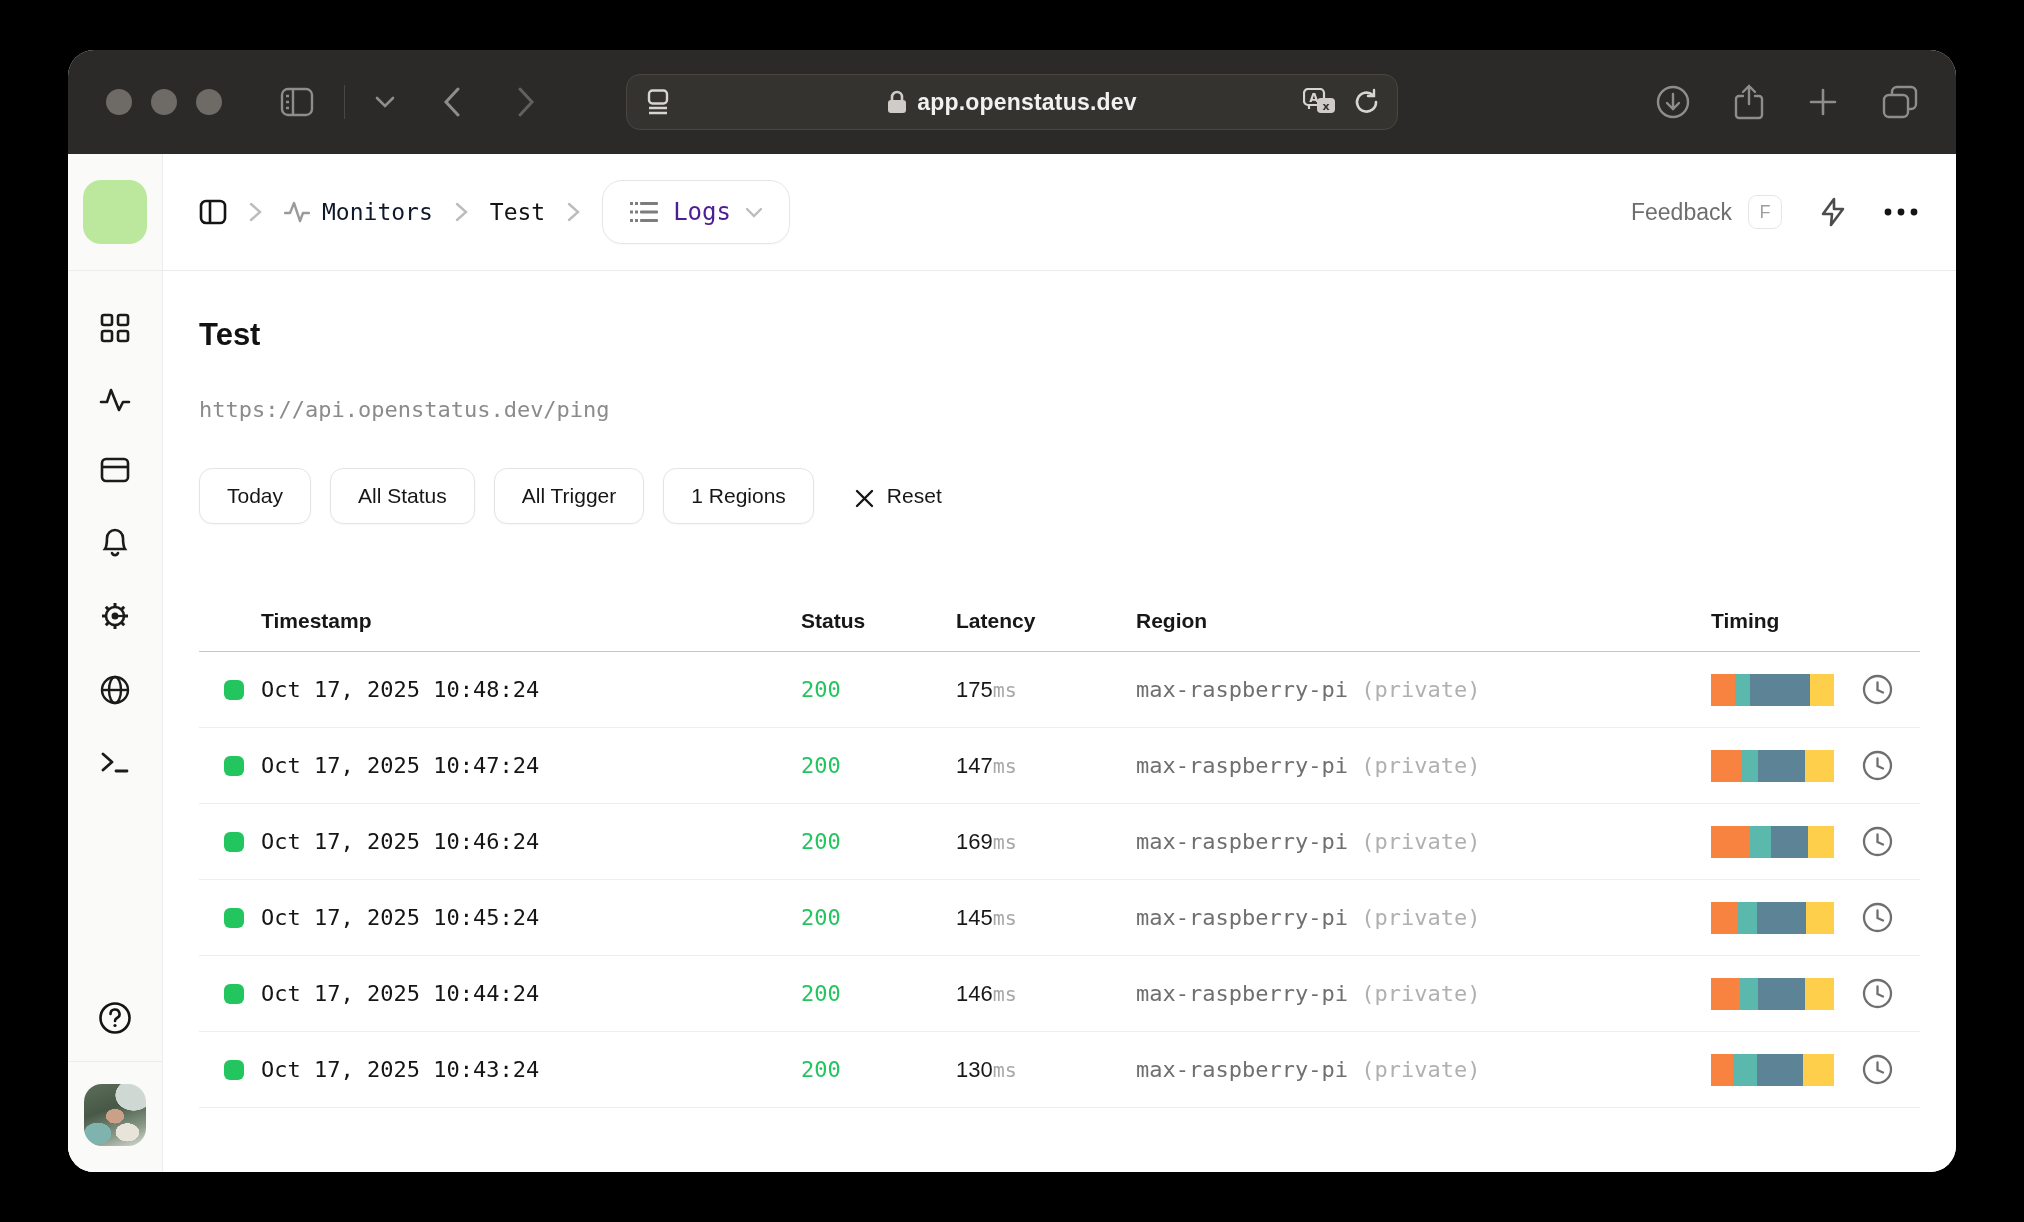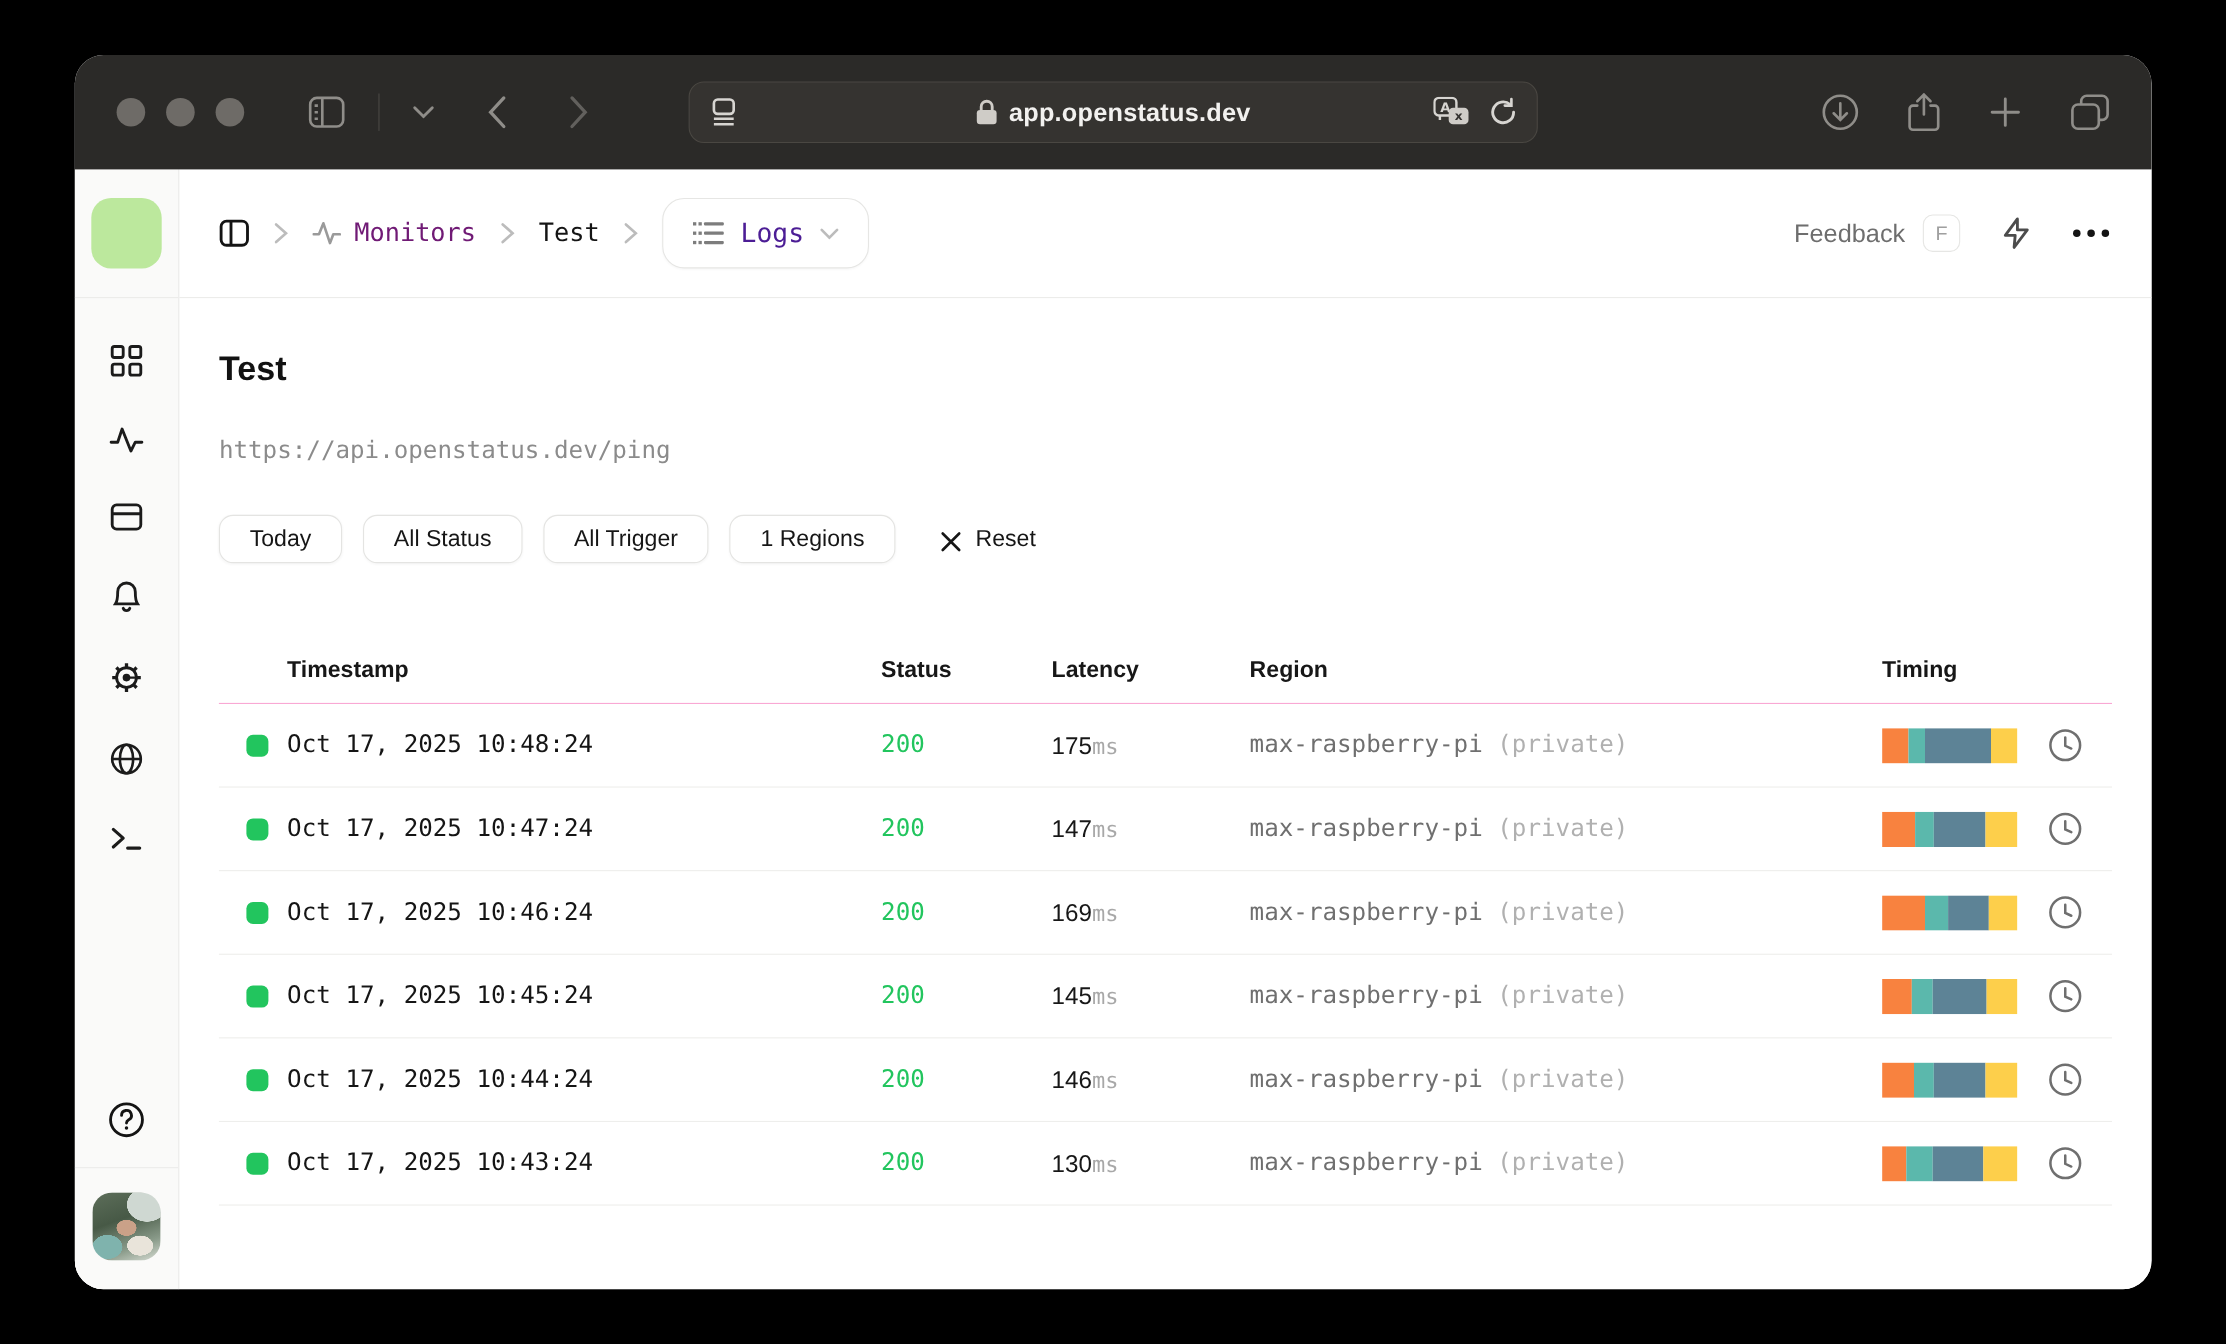--- a/index.html
+++ b/index.html
@@ -41,38 +41,38 @@
               radial-gradient(30px 24px at 22% 80%, #7fb3ad 0 45%, transparent 46%),
               radial-gradient(40px 34px at 80% 18%, #cfd8d2 0 45%, transparent 46%),
               linear-gradient(160deg, #5d6e5a 0%, #475946 40%, #8a9b8a 75%, #d8ddd4 100%); }
 
   .main { flex:1; display:flex; flex-direction:column; }
 
   
   .crumbbar { height:117px; border-bottom:1px solid #ececea; display:flex; align-items:center; padding:0 38px 0 36px; }
   .crumbs { display:flex; align-items:center; gap:22px; }
   .mono { font-family:"DejaVu Sans Mono", monospace; }
-  .crumb-muted { color:#701a75; font-size:23px; }
+  .crumb-muted { color:#0f172a; font-size:23px; }
   .crumb-dark { color:#141414; font-size:23px; }
   .crumb-chev { color:#bcbcbc; }
   .crumb-group { display:flex; align-items:center; gap:12px; }
   .logs-btn { display:flex; align-items:center; gap:14px; border:1px solid #e6e6e4; background:#fff;
               border-radius:20px; height:64px; padding:0 26px; box-shadow:0 1px 2px rgba(0,0,0,.03); }
   .logs-label { color:#4c1d95; font-size:24px; }
   .bar-right { margin-left:auto; display:flex; align-items:center; gap:38px; }
   .feedback { color:#6e6e6e; font-size:23px; }
   .f-badge { width:34px; height:34px; border:1px solid #e6e6e4; border-radius:9px; color:#9f9f9f;
              font-size:18px; display:flex; align-items:center; justify-content:center; background:#fff; }
 
   
   .content { padding:46px 36px 0 36px; }
   .page-title { font-size:31px; font-weight:700; color:#121212; }
   .endpoint { margin-top:44px; font-size:22px; color:#8b8b8b; }
   .filters { margin-top:46px; display:flex; align-items:center; gap:19px; }
-  .filter-btn { height:44px; padding:0 27px; border:1px solid #e4e4e2; border-radius:13px; background:#fff;
+  .filter-btn { height:56px; padding:0 27px; border:1px solid #e4e4e2; border-radius:13px; background:#fff;
                 font-size:21px; font-weight:500; color:#161616; display:flex; align-items:center;
                 box-shadow:0 1px 2px rgba(0,0,0,.03); }
   .reset { display:flex; align-items:flex-end; gap:13px; margin-left:22px; font-size:21px; font-weight:500; color:#161616; }
 
   
   .logtable { margin-top:66px; }
   .lt-grid { display:grid; grid-template-columns:62px 540px 155px 180px 575px 1fr; align-items:center; }
   .lt-head { height:62px; border-bottom:1px solid #f9a8d4; }
   .lt-head .th { font-size:21px; font-weight:600; color:#171717; }
   .lt-row { height:76px; border-bottom:1px solid #eeeeec; }

